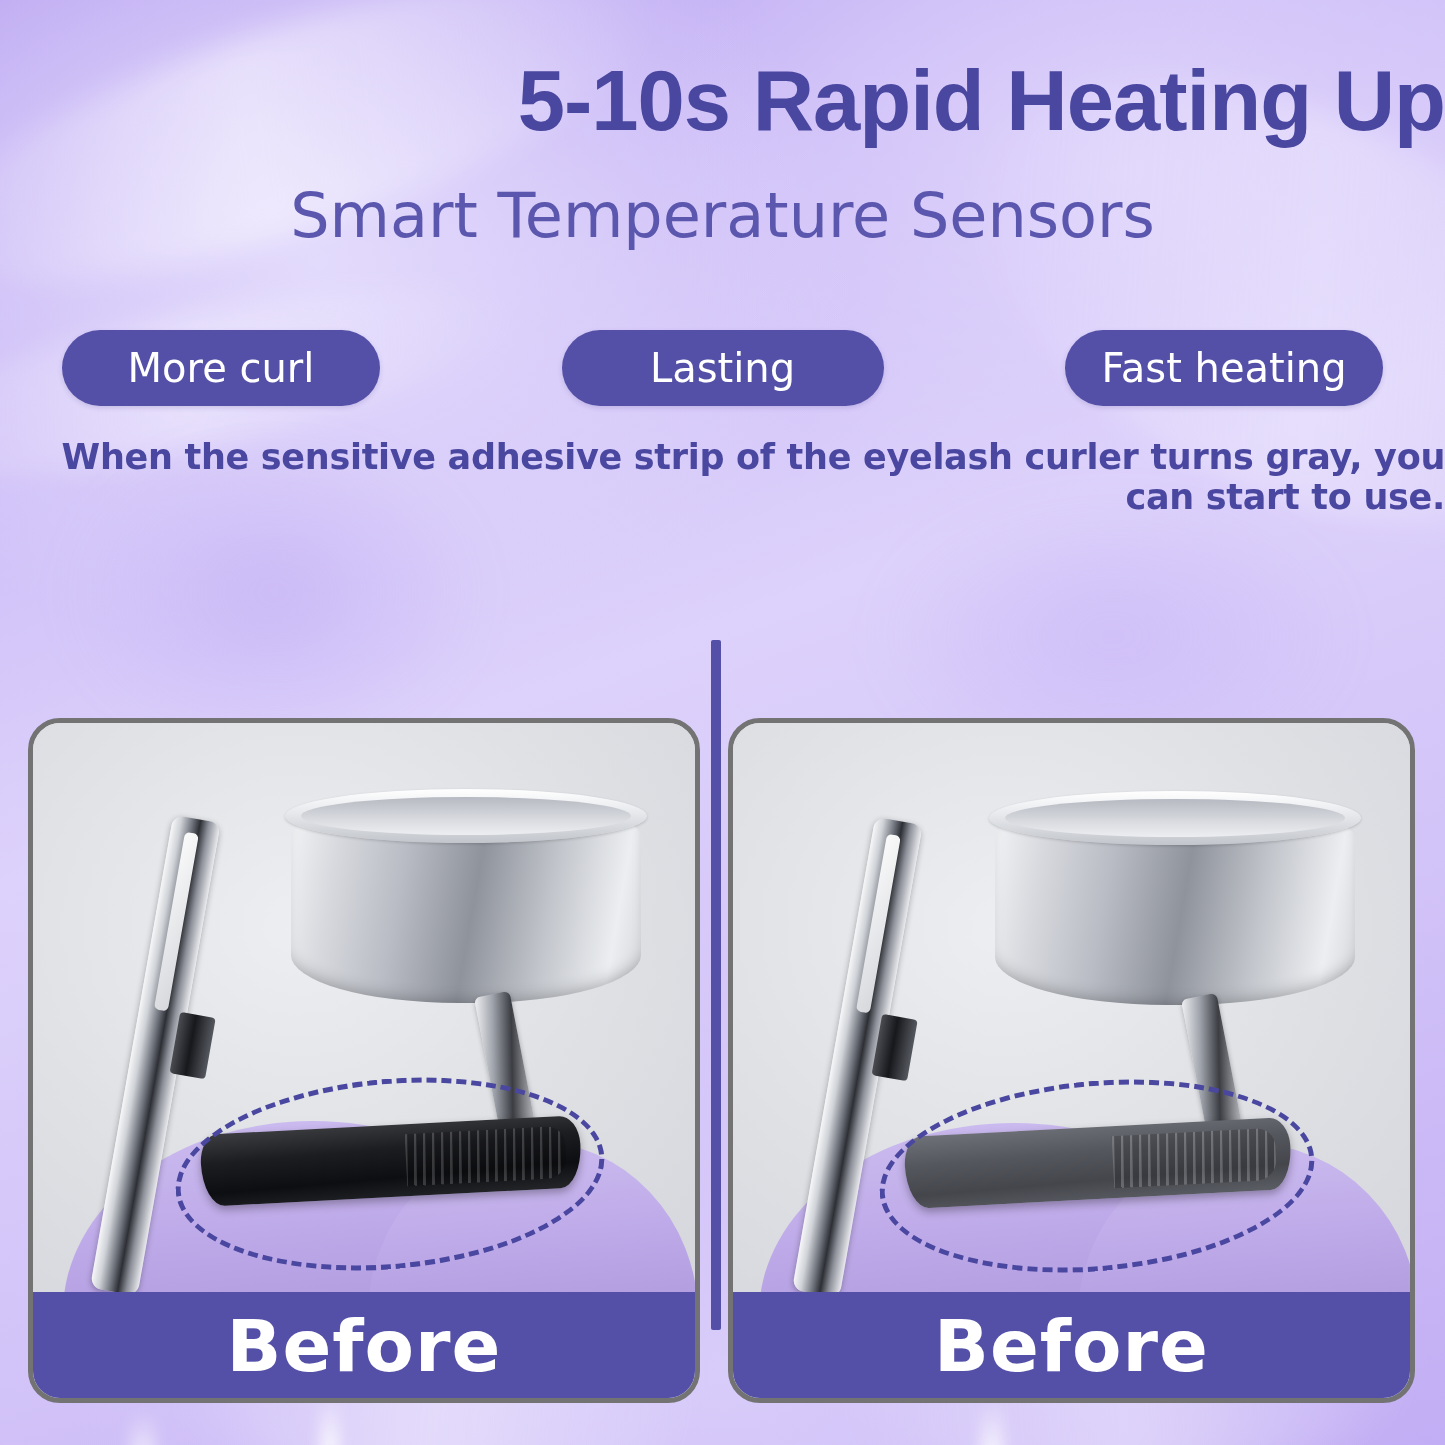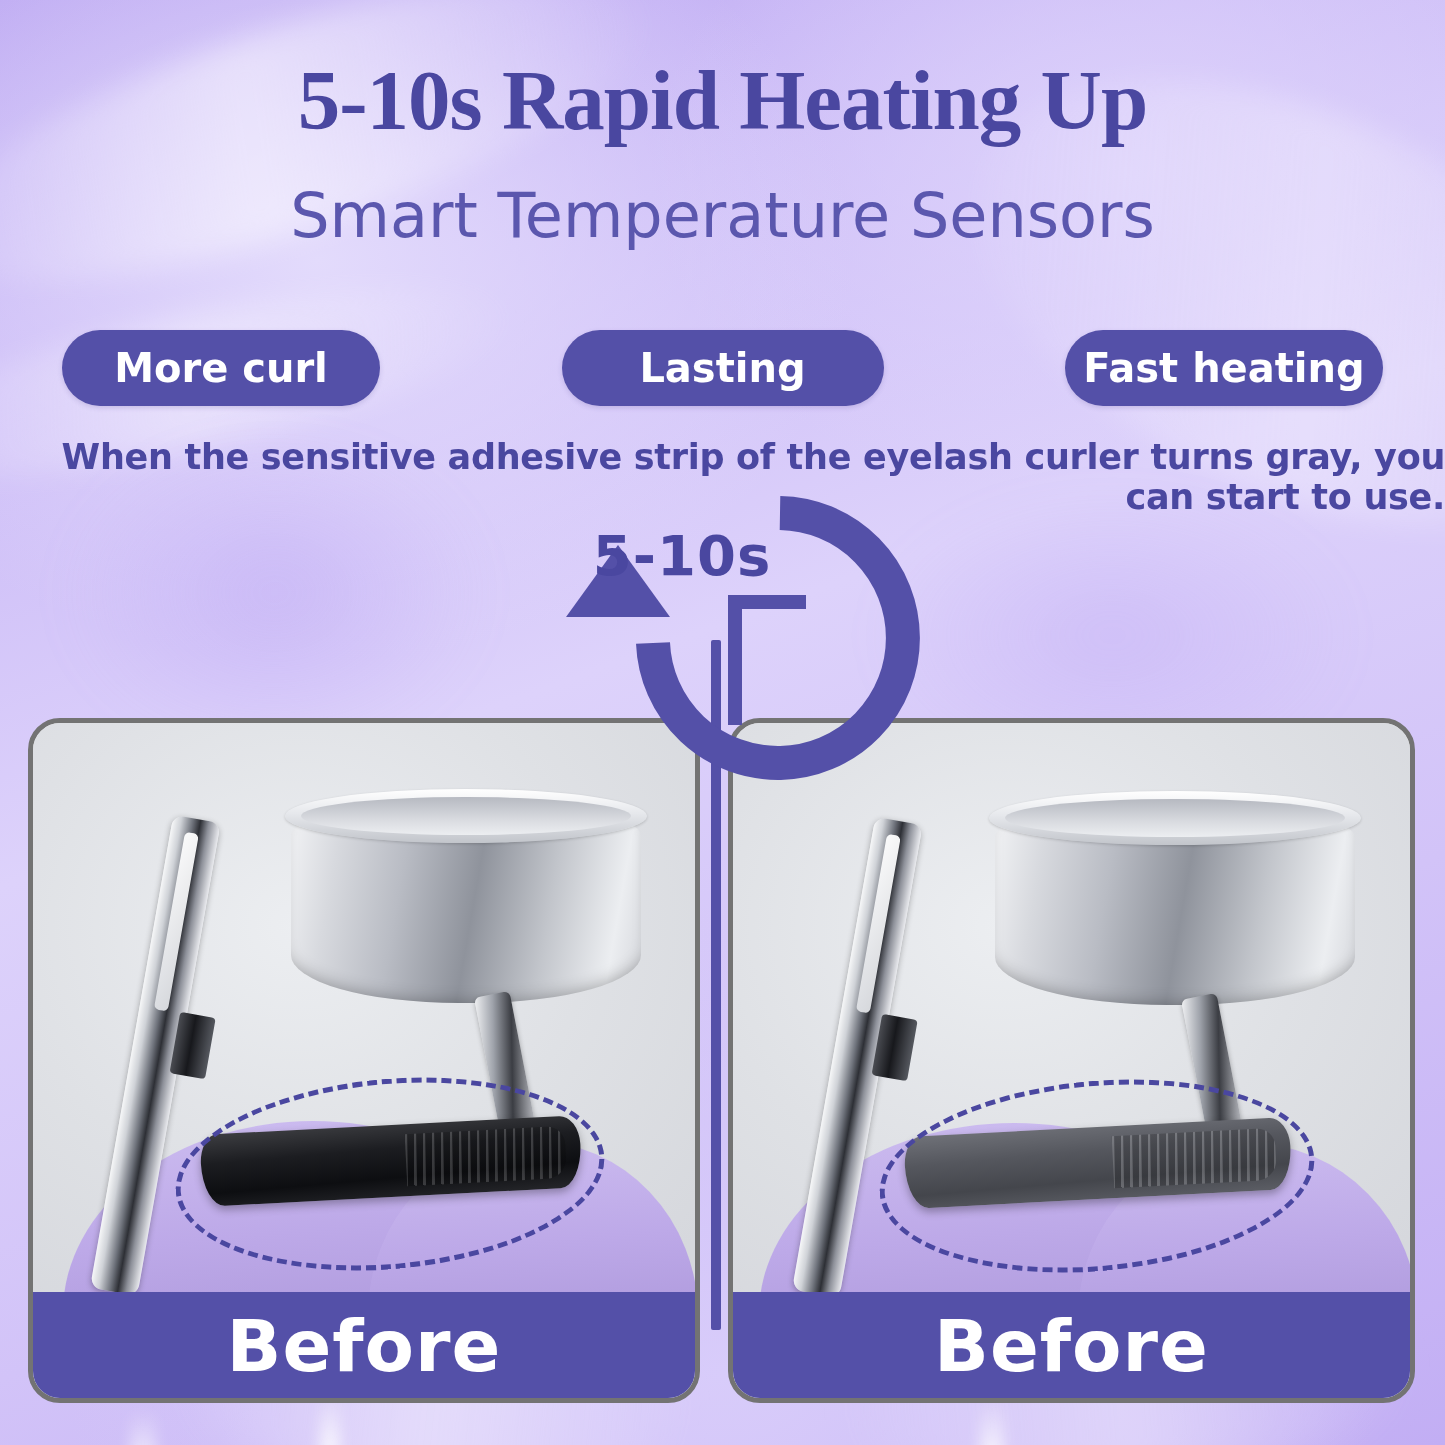--- a/index.html
+++ b/index.html
@@ -43,38 +43,38 @@
            background:linear-gradient(90deg,rgba(255,255,255,0),rgba(255,255,255,.7),rgba(255,255,255,0));
            filter:blur(20px); transform:rotate(-5deg); }
   .streak{ position:absolute; background:linear-gradient(180deg,rgba(255,255,255,0),rgba(255,255,255,.75),rgba(255,255,255,0));
            filter:blur(7px); }
 
   
   #content{ position:absolute; inset:0; z-index:5; }
 
   .headline{
     position:absolute; top:58px; left:0; width:100%;
-    text-align:center; font-weight:bold; font-size:85px; line-height:1.0;
+    text-align:right; font-weight:bold; font-size:85px; line-height:1.0;
     letter-spacing:-1px; color:#4a47a0;
-    font-family:Liberation Serif, serif;
+    font-family:Liberation Sans, sans-serif;
   }
   .subhead{
     position:absolute; top:185px; left:0; width:100%;
     text-align:center; font-size:62px; line-height:1.0;
     color:#5b57ae; font-weight:400;
     font-family:"DejaVu Sans", sans-serif;
   }
 
   .pill-row{
     position:absolute; top:330px; left:62px; width:1321px;
     display:flex; justify-content:space-between; align-items:center;
   }
   .pill{
     background:#5450a8; color:#ffffff;
-    border-radius:45px; font-weight:bold; font-size:40px;
+    border-radius:45px; font-weight:normal; font-size:40px;
     display:flex; align-items:center; justify-content:center;
     height:76px; padding:0 42px; white-space:nowrap;
     box-shadow:0 2px 5px rgba(70,60,140,.18);
   }
   .pill.w1{ width:318px; }
   .pill.w2{ width:318px; }
   .pill.w3{ width:322px; }
 
   .note{
     position:absolute; top:437px; left:0; width:100%;
@@ -211,33 +211,20 @@
   <div class="pill-row">
     <div class="pill w1">More curl</div>
     <div class="pill w3">Lasting</div>
     <div class="pill w2">Fast heating</div>
   </div>
 
   <div class="note">When the sensitive adhesive strip of the eyelash curler turns gray, you can start to use.</div>
 
   <div class="seam"></div>
 
-  <div class="arrow-wrap">
-    <svg class="arrow-svg" width="430" height="300" viewBox="0 0 430 300">
-
-      <path d="M 265 18
-               A 125 125 0 1 1 138 148" fill="none" stroke="#5450a8" stroke-width="34" stroke-linecap="butt"></path>
-
-      <polygon points="103,50 155,122 51,122" fill="#5450a8"></polygon>
-
-      <rect x="213" y="100" width="14" height="130" fill="#5450a8"></rect>
-      <rect x="213" y="100" width="78" height="14" fill="#5450a8"></rect>
-    </svg>
-    <div class="arrow-label">5-10s</div>
-  </div>
 
   <div class="panel left">
     <div class="photo">
       <div class="photo-bg"></div>
 
       <div class="base" style="left:30px; top:398px; width:500px; height:330px;"></div>
       <div class="base" style="left:335px; top:418px; width:330px; height:300px;"></div>
 
       <div class="cup" style="left:258px; top:80px; width:350px; height:200px;"></div>
       <div class="cup-rim" style="left:252px; top:66px; width:362px; height:54px;"></div>

